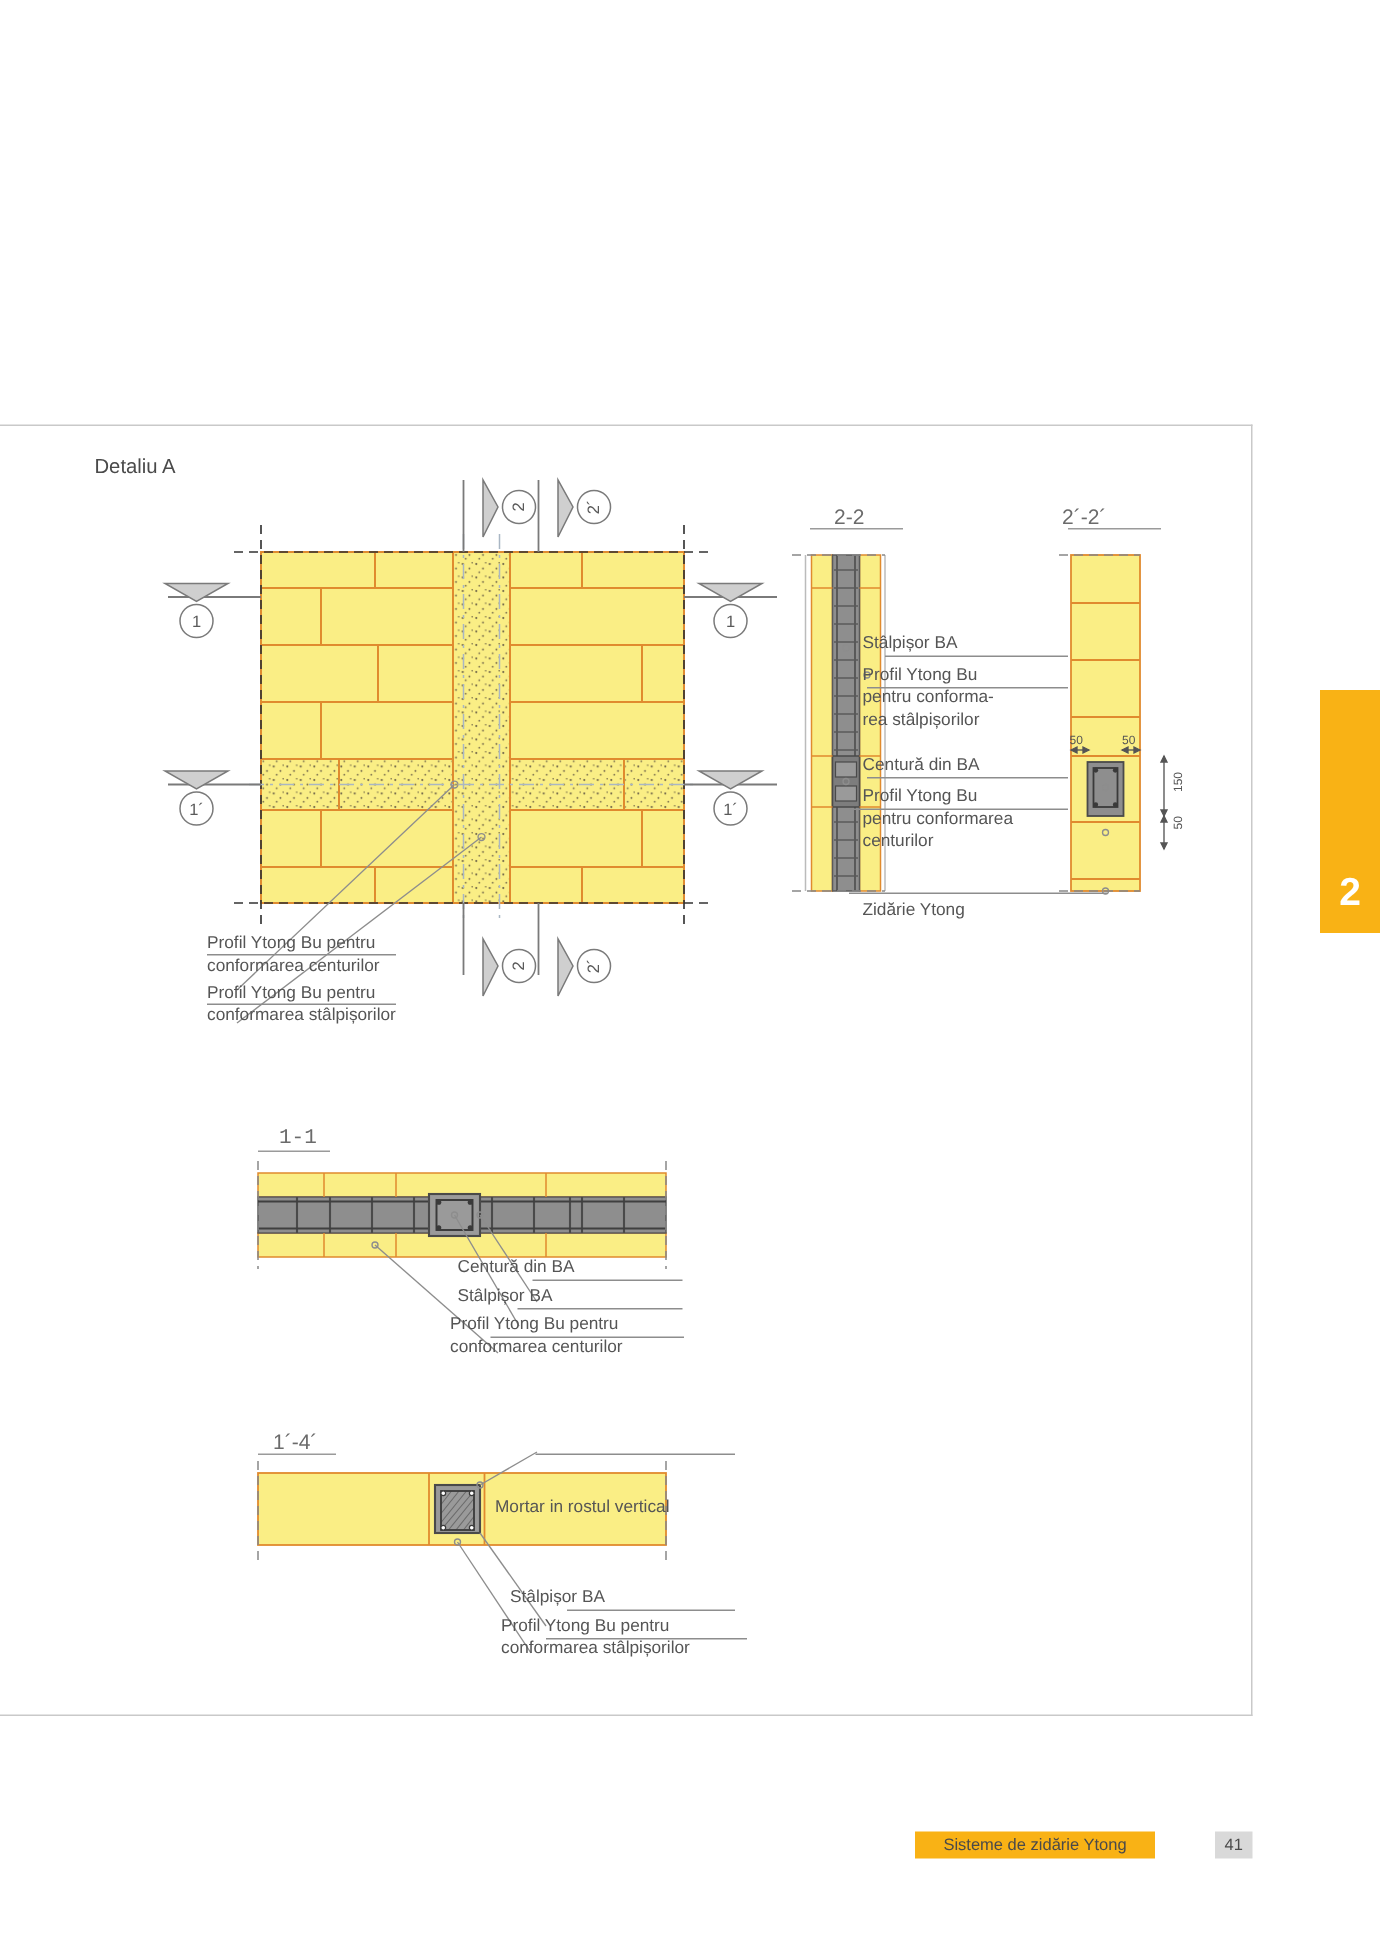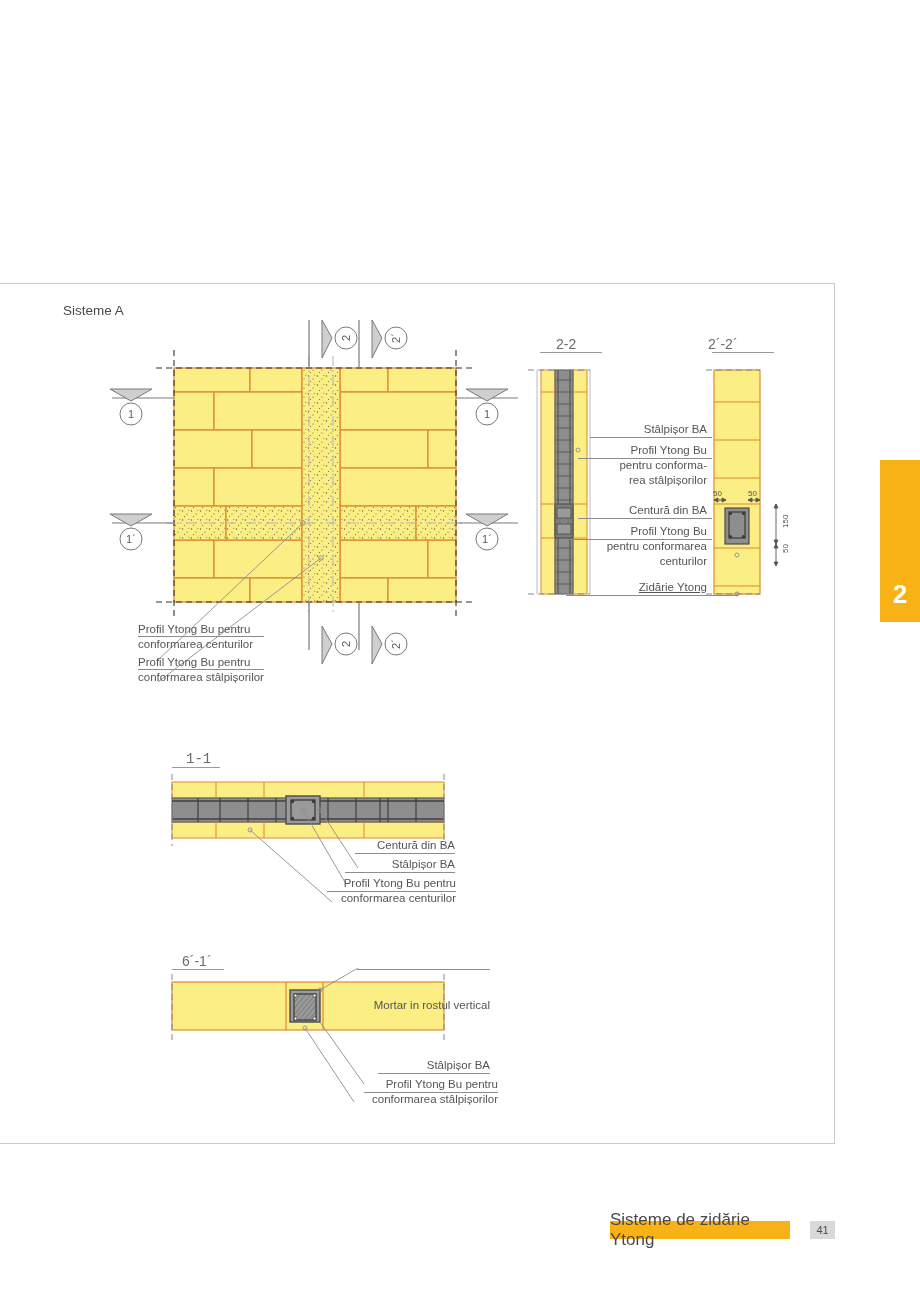--- a/index.html
+++ b/index.html
@@ -21,56 +21,56 @@
     position:absolute;left:880px;top:460px;width:40px;height:162px;
     background:#F9B215;color:#fff;
   }
   .chapter-tab .num{
     position:absolute;left:0;right:0;bottom:12px;text-align:center;
     font-size:26px;font-weight:bold;letter-spacing:0;
   }
 
   
   .footer-bar{
-    position:absolute;left:610px;top:1221px;width:180px;height:18px;
-    background:#F9B215;color:#4a4a4a;font-size:17px;
+    position:absolute;left:610px;top:1221px;width:160px;height:18px;
+    background:#F9B215;color:#4a4a4a;font-size:11px;
     display:flex;align-items:center;justify-content:center;
   }
   .footer-page{
     position:absolute;left:810px;top:1221px;width:25px;height:18px;
     background:#d9d9d9;color:#4a4a4a;font-size:11px;
     display:flex;align-items:center;justify-content:center;
   }
 
   
   .dtitle{position:absolute;font-size:13.5px;color:#4a4a4a;white-space:nowrap;}
   .sec-title{position:absolute;font-size:14px;color:#6b6b6b;white-space:nowrap;}
   .sec-title-ul{position:absolute;height:1px;background:#9a9a9a;}
   .lbl{
     position:absolute;font-size:11.5px;line-height:15px;color:#555;
     white-space:nowrap;
   }
-  .lbl.r{text-align:right;}
+  .lbl.r{}
   .leader{position:absolute;background:#8d8d8d;height:1px;transform-origin:0 0;}
 
   
   svg{display:block;overflow:visible;}
 
   
   .dim{position:absolute;font-size:8px;color:#555;white-space:nowrap;}
   .dim.v{transform:rotate(-90deg);transform-origin:0 0;}
 </style>
 </head>
 <body>
 
 <div class="page">
 
   <div class="content-frame"></div>
 
-  <div class="dtitle" style="left:63px;top:303px;">Sisteme A</div>
+  <div class="dtitle" style="left:63px;top:303px;">Detaliu A</div>
 
   <svg style="position:absolute;left:100px;top:320px;" width="420" height="300">
     <defs>
       <pattern id="speck" width="9" height="9" patternUnits="userSpaceOnUse">
         <rect width="9" height="9" fill="#FAEE85"></rect>
         <circle cx="1.5" cy="2" r="0.7" fill="#6b6047"></circle>
         <circle cx="6" cy="5" r="0.6" fill="#6b6047"></circle>
         <circle cx="3.5" cy="7.5" r="0.55" fill="#6b6047"></circle>
         <circle cx="7.8" cy="1.2" r="0.5" fill="#6b6047"></circle>
       </pattern>
@@ -338,21 +338,21 @@
   <div class="lbl r" style="left:575px;top:503px;width:132px;">Centură din BA</div>
   <div class="leader" style="left:578px;top:518px;width:134px;"></div>
 
   <div class="lbl r" style="left:575px;top:524px;width:132px;">
     <span>Profil Ytong Bu</span><br>
     <span>pentru conformarea</span><br>
     <span>centurilor</span>
   </div>
   <div class="leader" style="left:566px;top:539px;width:146px;"></div>
 
-  <div class="lbl r" style="left:575px;top:580px;width:132px;text-decoration:underline;">Zidărie Ytong</div>
+  <div class="lbl r" style="left:575px;top:600px;width:132px;">Zidărie Ytong</div>
   <div class="leader" style="left:566px;top:595px;width:172px;"></div>
 
   <div class="sec-title" style="left:186px;top:751px;font-family:Liberation Mono, monospace;">1-1</div>
   <div class="sec-title-ul" style="left:172px;top:767px;width:48px;"></div>
 
   <svg style="position:absolute;left:168px;top:772px;" width="280" height="72">
 
     <rect x="4" y="10" width="272" height="16" fill="#FAEE85" stroke="#E08A2E" stroke-width="1"></rect>
     <rect x="4" y="50" width="272" height="16" fill="#FAEE85" stroke="#E08A2E" stroke-width="1"></rect>
 
@@ -413,21 +413,21 @@
 
   <div class="lbl r" style="left:305px;top:857px;width:150px;">Stâlpișor BA</div>
   <div class="leader" style="left:345px;top:872px;width:110px;"></div>
 
   <div class="lbl r" style="left:300px;top:876px;width:156px;">
     <span>Profil Ytong Bu pentru</span><br>
     <span>conformarea centurilor</span>
   </div>
   <div class="leader" style="left:327px;top:891px;width:129px;"></div>
 
-  <div class="sec-title" style="left:182px;top:953px;">6´-1´</div>
+  <div class="sec-title" style="left:182px;top:953px;">1´-4´</div>
   <div class="sec-title-ul" style="left:172px;top:969px;width:52px;"></div>
 
   <svg style="position:absolute;left:168px;top:974px;" width="280" height="68">
     <rect x="4" y="8" width="272" height="48" fill="#FAEE85" stroke="#E08A2E" stroke-width="1.2"></rect>
 
     <g stroke="#E08A2E" stroke-width="1.2">
       <line x1="118" y1="8" x2="118" y2="56"></line>
       <line x1="155" y1="8" x2="155" y2="56"></line>
     </g>
 

